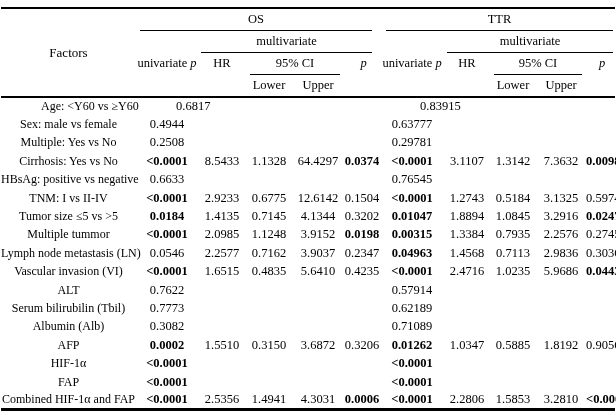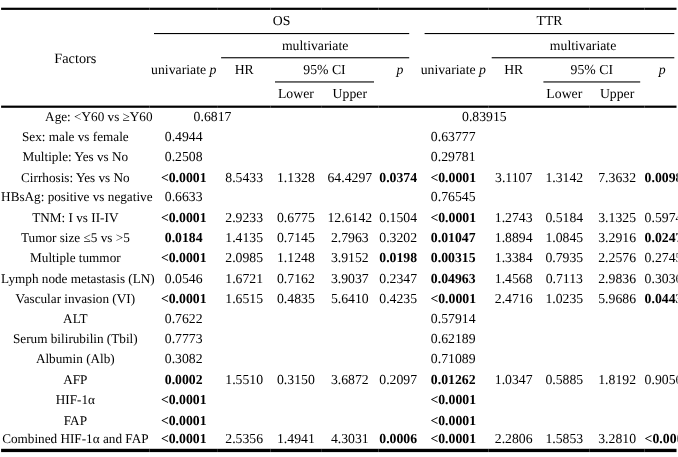--- a/index.html
+++ b/index.html
@@ -185,21 +185,21 @@
         <td class="num">1.2743</td>
         <td class="num">0.5184</td>
         <td class="num">3.1325</td>
         <td class="num">0.5974</td>
       </tr>
       <tr>
         <td class="factor">Tumor size ≤5 vs &gt;5</td>
         <td class="num b">0.0184</td>
         <td class="num">1.4135</td>
         <td class="num">0.7145</td>
-        <td class="num">2.7963</td>
+        <td class="num">4.1344</td>
         <td class="num">0.3202</td>
         <td class="num b">0.01047</td>
         <td class="num">1.8894</td>
         <td class="num">1.0845</td>
         <td class="num">3.2916</td>
         <td class="num b">0.0247</td>
       </tr>
       <tr>
         <td class="factor">Multiple tummor</td>
         <td class="num b">&lt;0.0001</td>
@@ -209,21 +209,21 @@
         <td class="num b">0.0198</td>
         <td class="num b">0.00315</td>
         <td class="num">1.3384</td>
         <td class="num">0.7935</td>
         <td class="num">2.2576</td>
         <td class="num">0.2745</td>
       </tr>
       <tr>
         <td class="factor">Lymph node metastasis (LN)</td>
         <td class="num">0.0546</td>
-        <td class="num">1.6721</td>
+        <td class="num">2.2577</td>
         <td class="num">0.7162</td>
         <td class="num">3.9037</td>
         <td class="num">0.2347</td>
         <td class="num b">0.04963</td>
         <td class="num">1.4568</td>
         <td class="num">0.7113</td>
         <td class="num">2.9836</td>
         <td class="num">0.3036</td>
       </tr>
       <tr>
@@ -277,21 +277,21 @@
         <td class="num"></td>
         <td class="num"></td>
         <td class="num"></td>
       </tr>
       <tr>
         <td class="factor">AFP</td>
         <td class="num b">0.0002</td>
         <td class="num">1.5510</td>
         <td class="num">0.3150</td>
         <td class="num">3.6872</td>
-        <td class="num">0.2097</td>
+        <td class="num">0.3206</td>
         <td class="num b">0.01262</td>
         <td class="num">1.0347</td>
         <td class="num">0.5885</td>
         <td class="num">1.8192</td>
         <td class="num">0.9056</td>
       </tr>
       <tr>
         <td class="factor">HIF-1α</td>
         <td class="num b">&lt;0.0001</td>
         <td class="num"></td>

